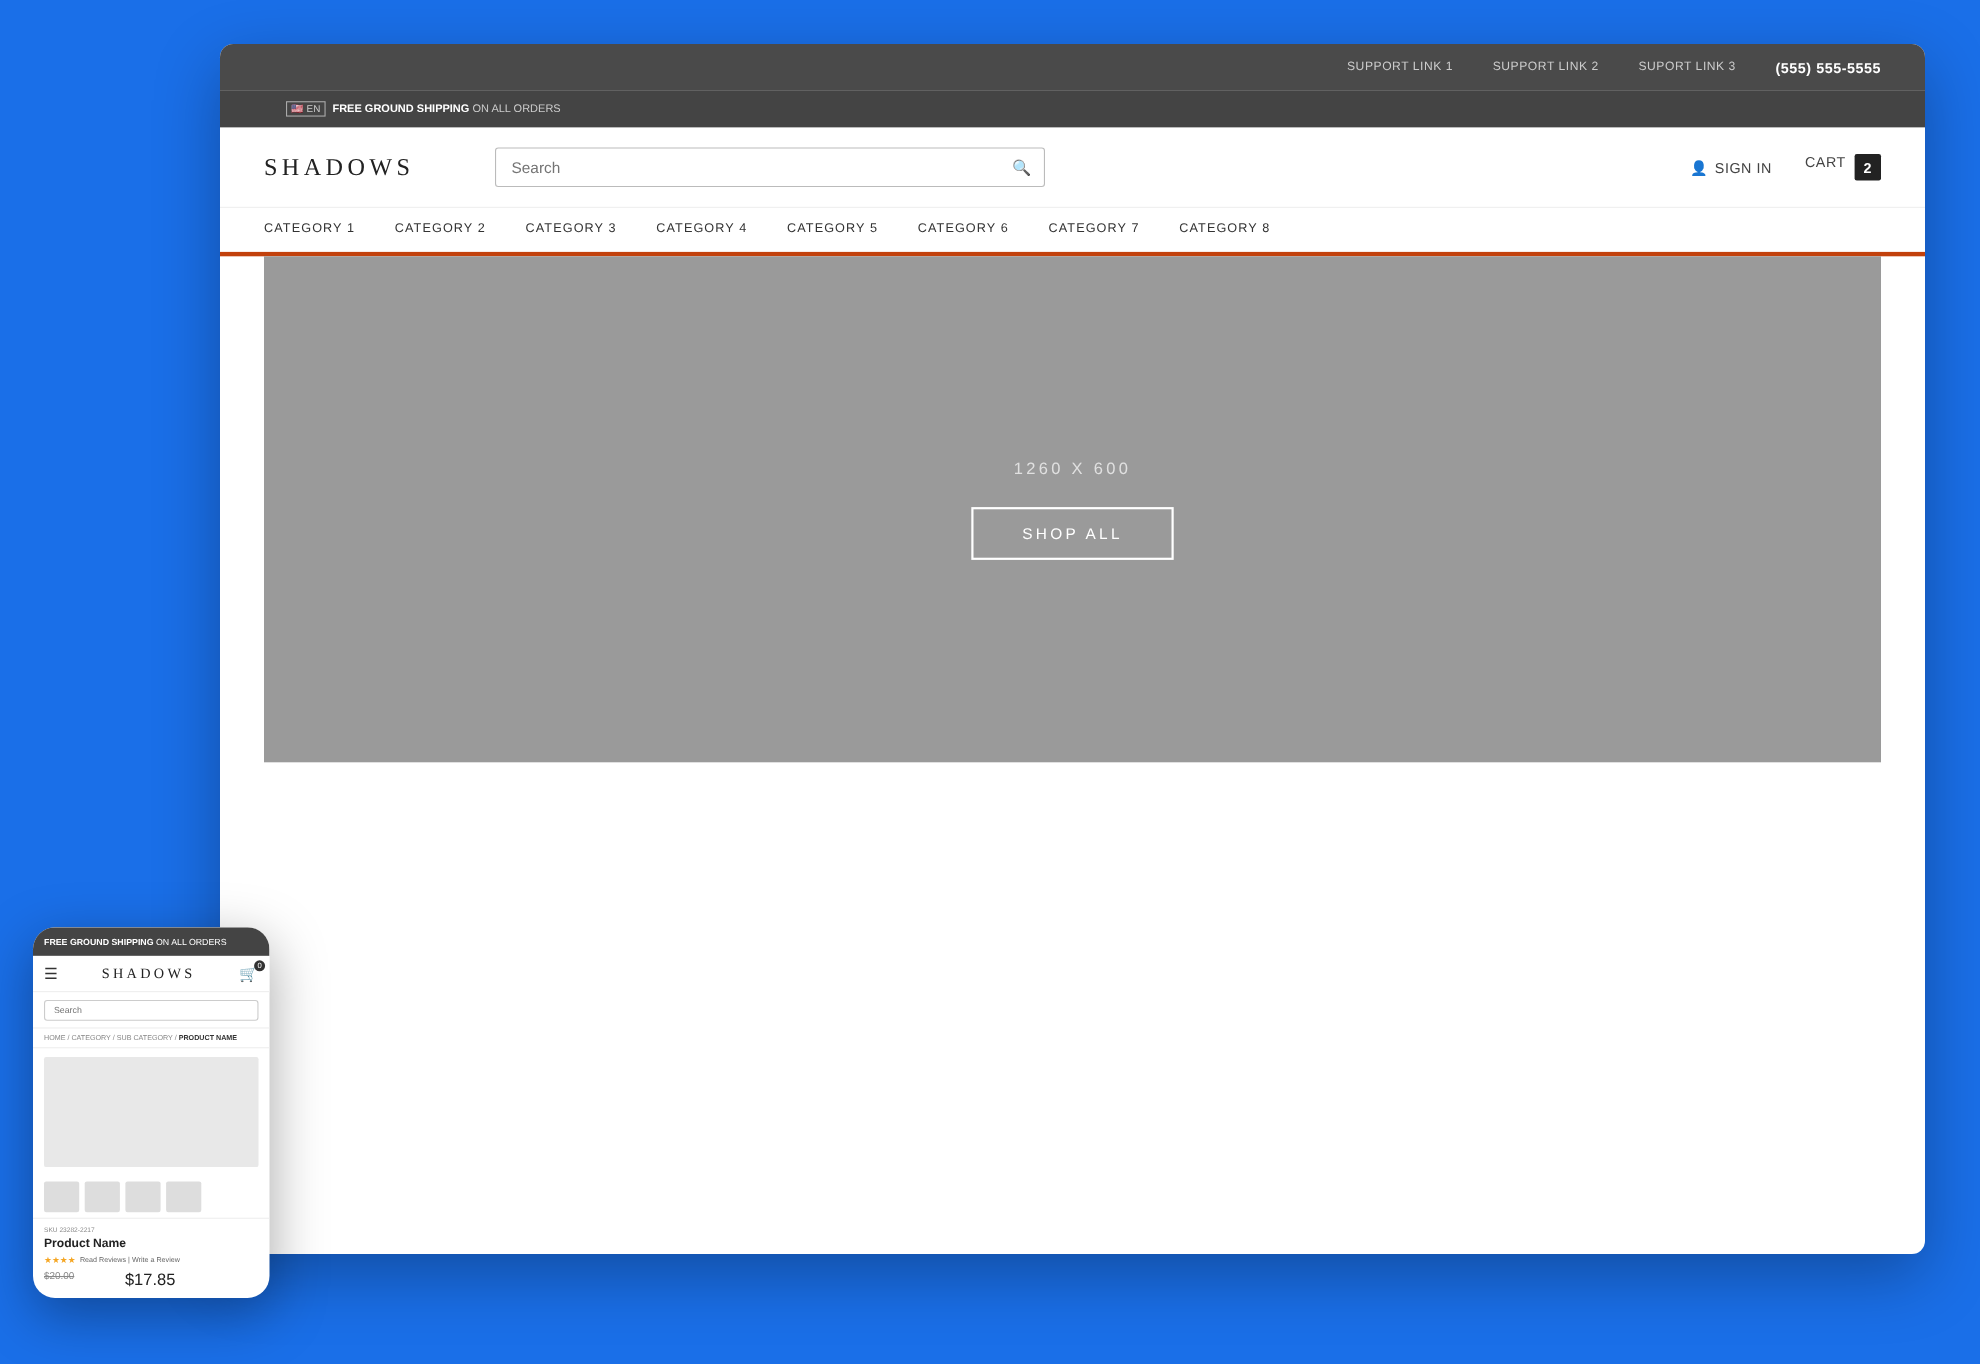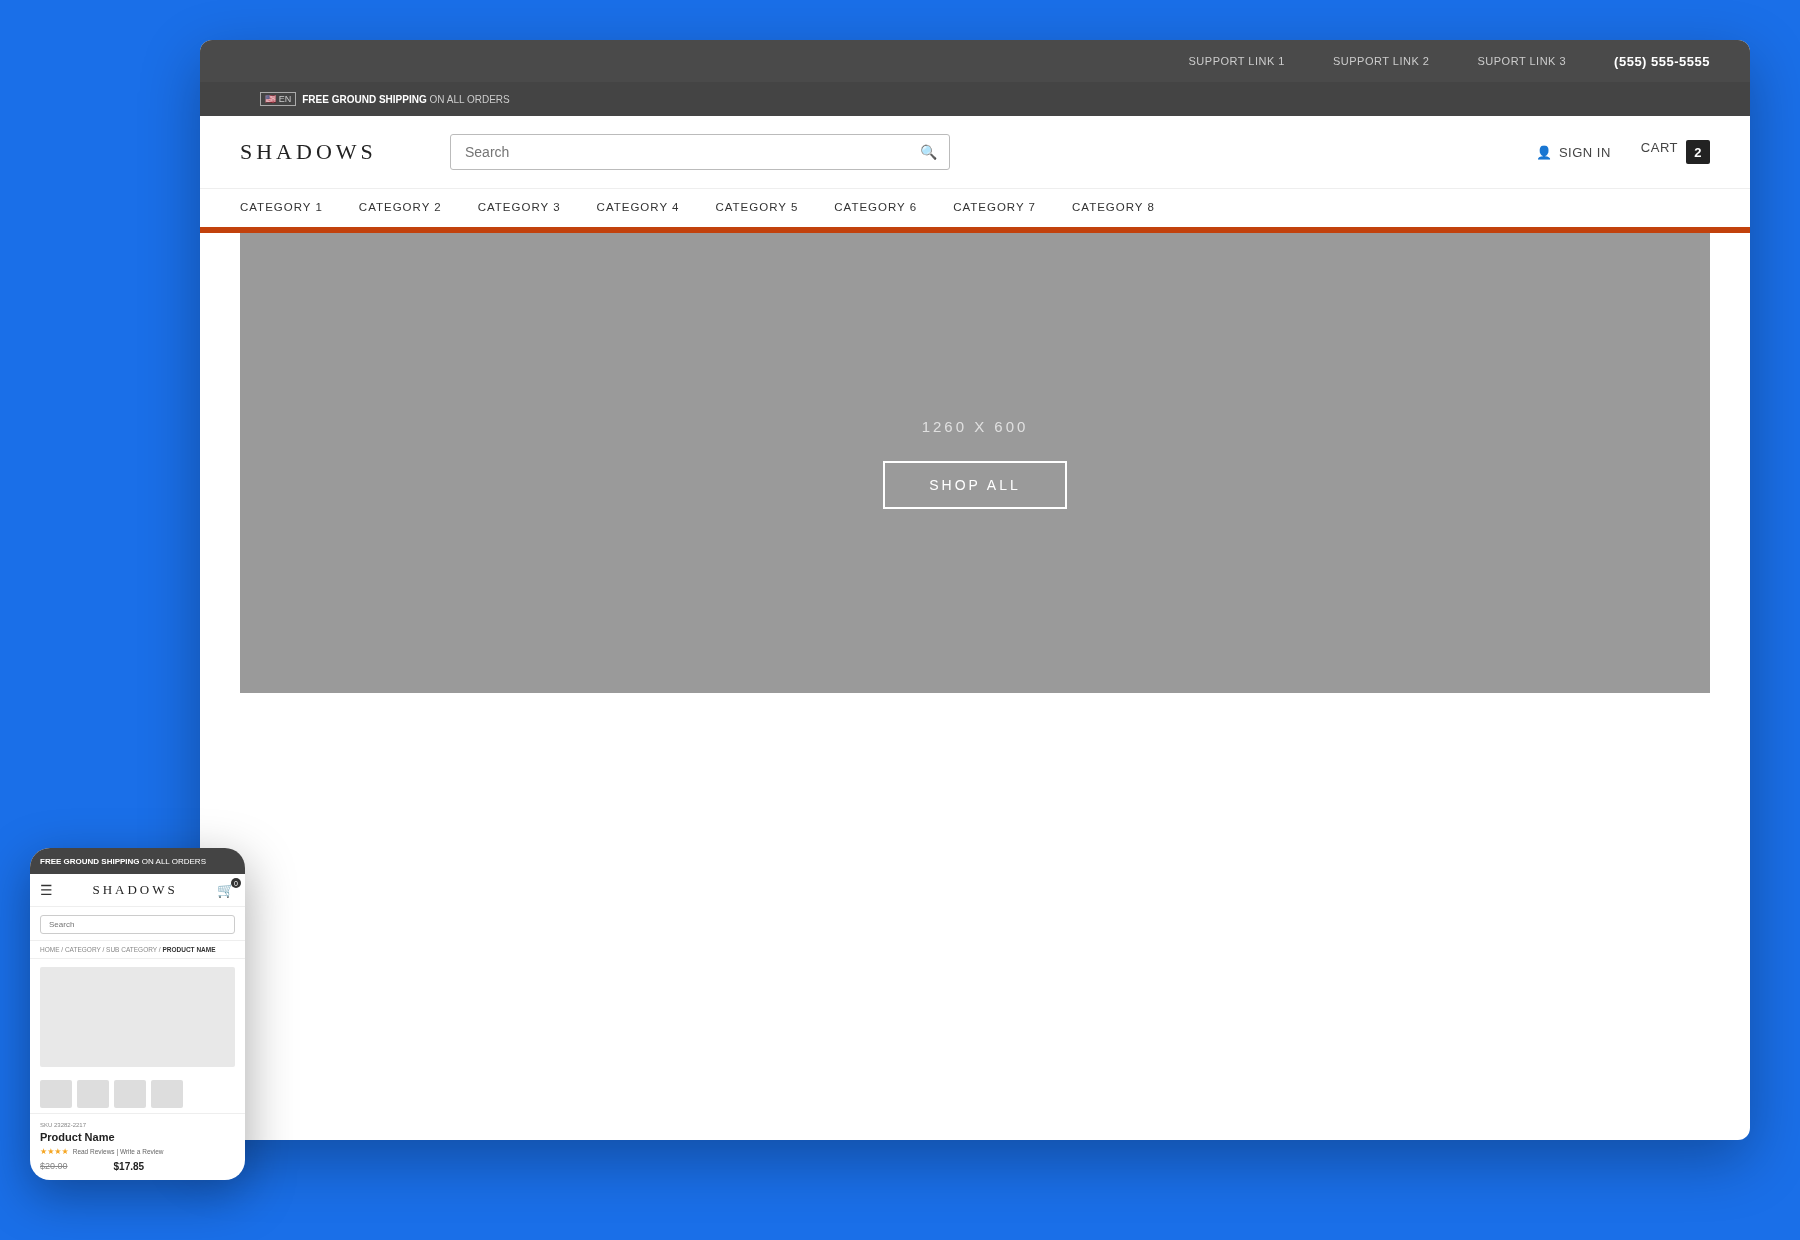--- a/index.html
+++ b/index.html
@@ -26,21 +26,21 @@
     }
 
     
     .support-bar {
       background: #4a4a4a;
       height: 42px;
       display: flex;
       align-items: center;
       justify-content: flex-end;
       padding: 0 40px;
-      gap: 48px;
+      gap: 36px;
     }
     .support-bar a {
       color: #ccc;
       text-decoration: none;
       font-size: 11px;
       letter-spacing: 0.5px;
       text-transform: uppercase;
     }
     .support-phone {
       color: #fff !important;
@@ -120,21 +120,21 @@
       display: flex;
       align-items: center;
       justify-content: center;
       font-size: 13px;
       font-weight: bold;
     }
 
     
     .nav-bar {
       background: #fff;
-      border-bottom: 6px solid #c2410c;
+      border-bottom: 4px solid #c2410c;
       padding: 0 40px;
       display: flex;
       align-items: center;
       gap: 36px;
       height: 44px;
     }
     .nav-item {
       font-size: 11.5px;
       color: #333;
       text-decoration: none;
@@ -309,21 +309,21 @@
       margin-bottom: 5px;
     }
     .stars-icons { color: #f5a623; font-size: 8px; }
     .mobile-review-links { font-size: 6.5px; color: #666; }
     .mobile-prices {
       display: flex;
       align-items: flex-start;
       gap: 20px;
     }
     .mobile-original-price { font-size: 9px; color: #888; text-decoration: line-through; }
-    .mobile-sale-price { font-size: 10px; color: #222; font-weight: bold; padding-left: 26px; }
+    .mobile-sale-price { font-size: 15px; color: #222; font-weight: normal; padding-left: 26px; }
   </style>
 </head>
 <body>
 
 <div class="desktop-mockup">
 
   <div class="support-bar">
     <a class="support-bar-link">SUPPORT LINK 1</a>
     <a class="support-bar-link">SUPPORT LINK 2</a>
     <a class="support-bar-link">SUPORT LINK 3</a>

